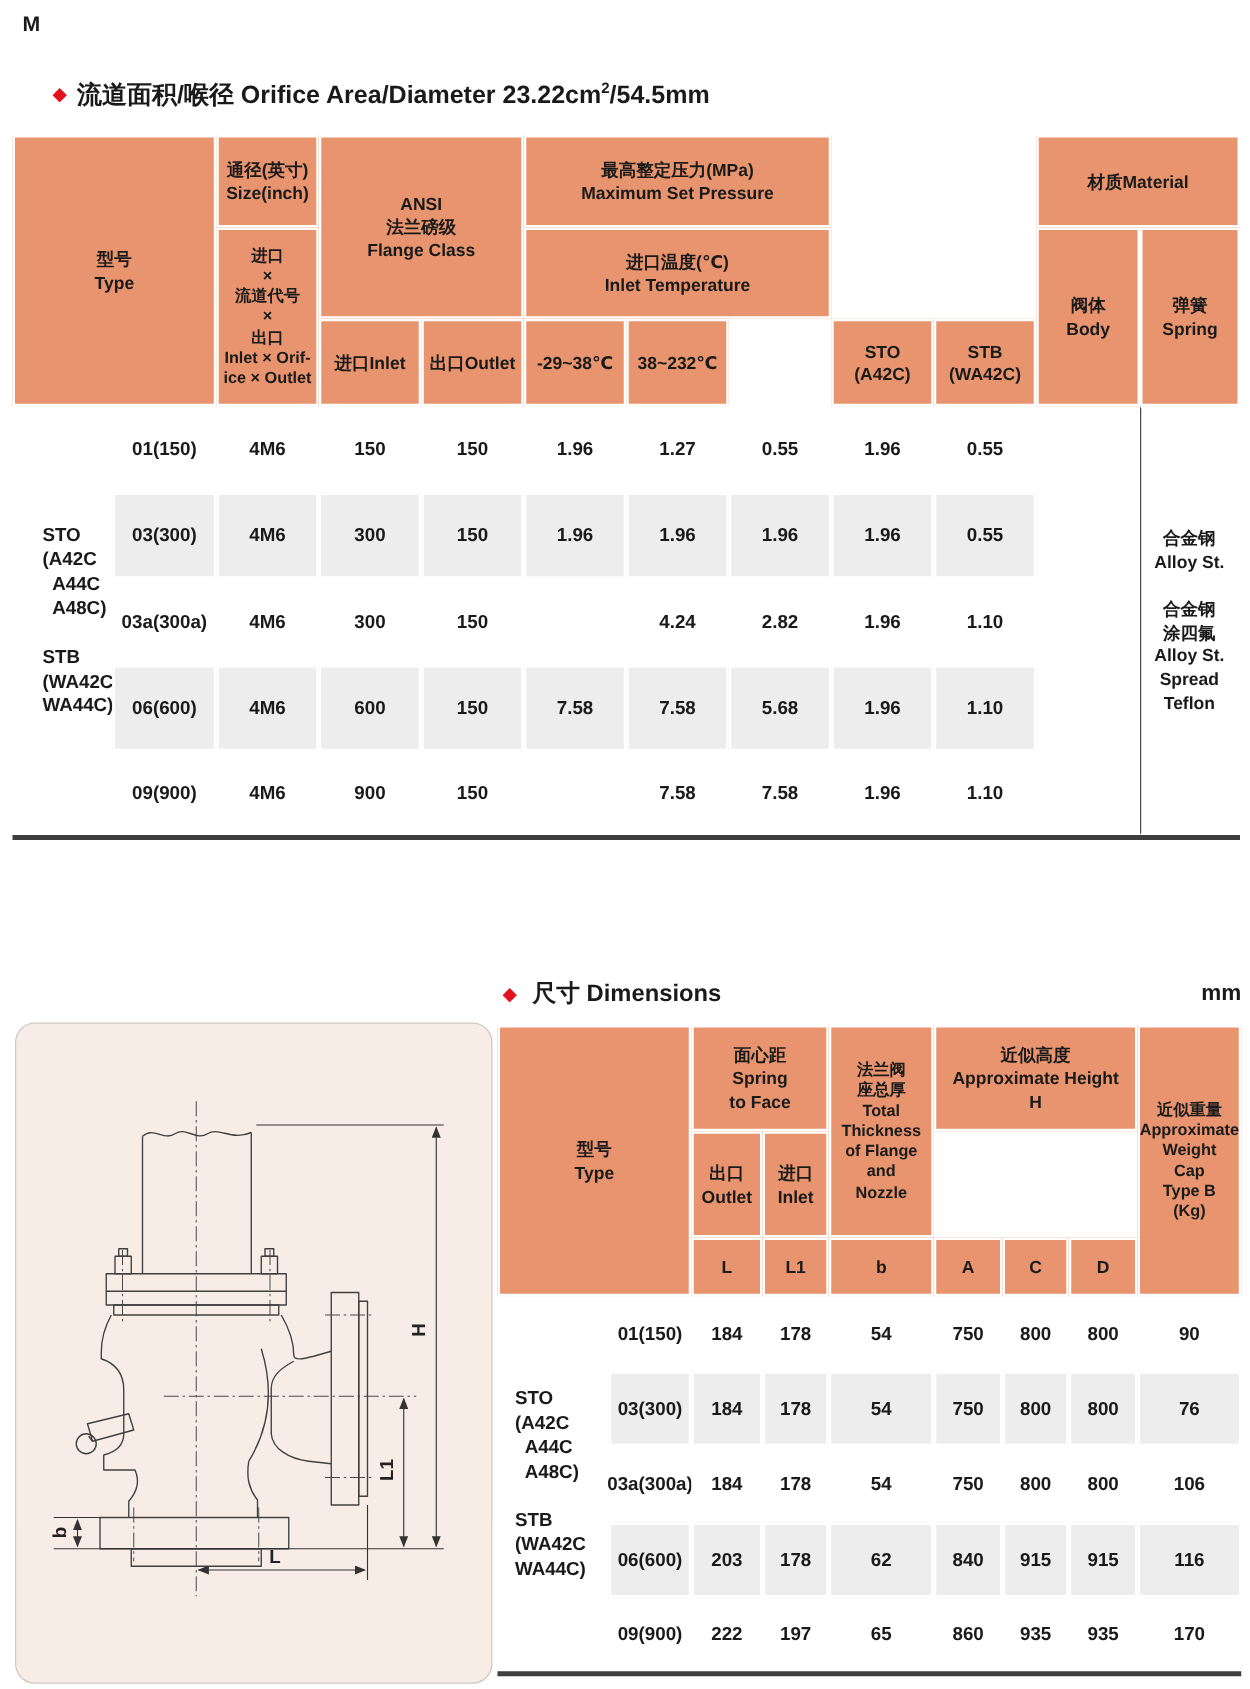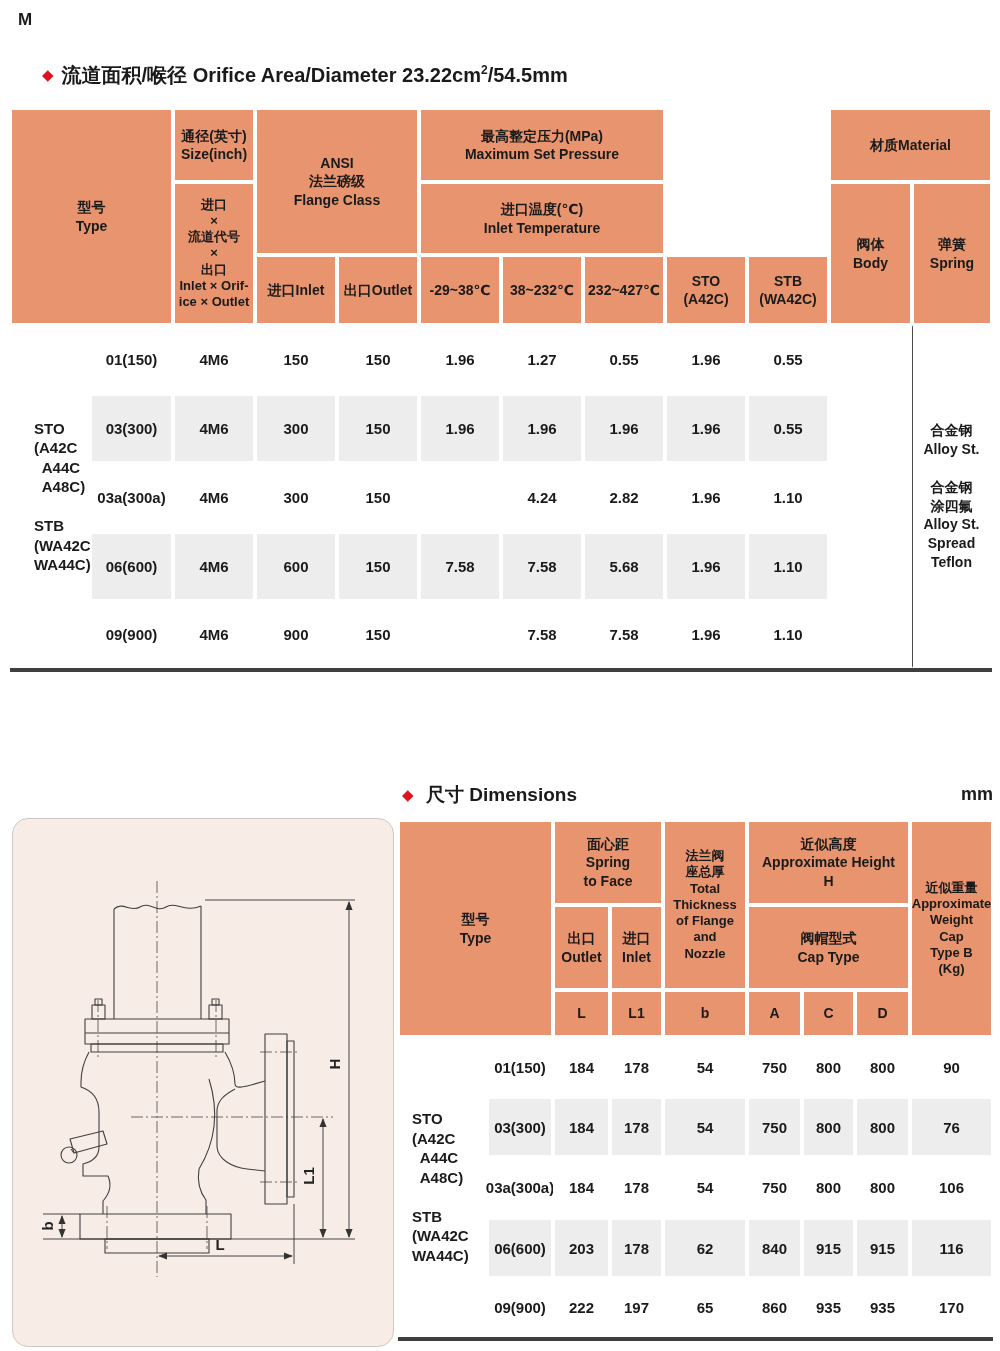--- a/index.html
+++ b/index.html
@@ -69,21 +69,20 @@
 法兰磅级
 Flange Class</div>
     <div class="hc" style="grid-area:3/4/4/5">进口Inlet</div>
     <div class="hc" style="grid-area:3/5/4/6">出口Outlet</div>
     <div class="hc" style="grid-area:1/6/2/9">最高整定压力(MPa)
 Maximum Set Pressure</div>
     <div class="hc" style="grid-area:2/6/3/9">进口温度(℃)
 Inlet Temperature</div>
     <div class="hc" style="grid-area:3/6/4/7">-29~38℃</div>
     <div class="hc" style="grid-area:3/7/4/8">38~232℃</div>
-    <div class="hc" style="grid-area:3/8/4/9">232~427℃</div>
     <div class="hc" style="grid-area:3/9/4/10">STO
 (A42C)</div>
     <div class="hc" style="grid-area:3/10/4/11">STB
 (WA42C)</div>
     <div class="hc" style="grid-area:1/11/2/13">材质Material</div>
     <div class="hc" style="grid-area:2/12/4/13">弹簧
 Spring</div>
     <div class="hc" style="grid-area:2/11/4/12">阀体
 Body</div>
 
@@ -234,22 +233,20 @@
     <div class="hc sm" style="grid-area:1/5/3/6">法兰阀
 座总厚
 Total
 Thickness
 of Flange
 and
 Nozzle</div>
     <div class="hc" style="grid-area:1/6/2/9">近似高度
 Approximate Height
 H</div>
-    <div class="hc" style="grid-area:2/6/3/9">阀帽型式
-Cap Type</div>
     <div class="hc" style="grid-area:3/3/4/4">L</div>
     <div class="hc" style="grid-area:3/4/4/5">L1</div>
     <div class="hc" style="grid-area:3/5/4/6">b</div>
     <div class="hc" style="grid-area:3/6/4/7">A</div>
     <div class="hc" style="grid-area:3/7/4/8">C</div>
     <div class="hc" style="grid-area:3/8/4/9">D</div>
     <div class="hc sm" style="grid-area:1/9/4/10">近似重量
 Approximate
 Weight
 Cap

